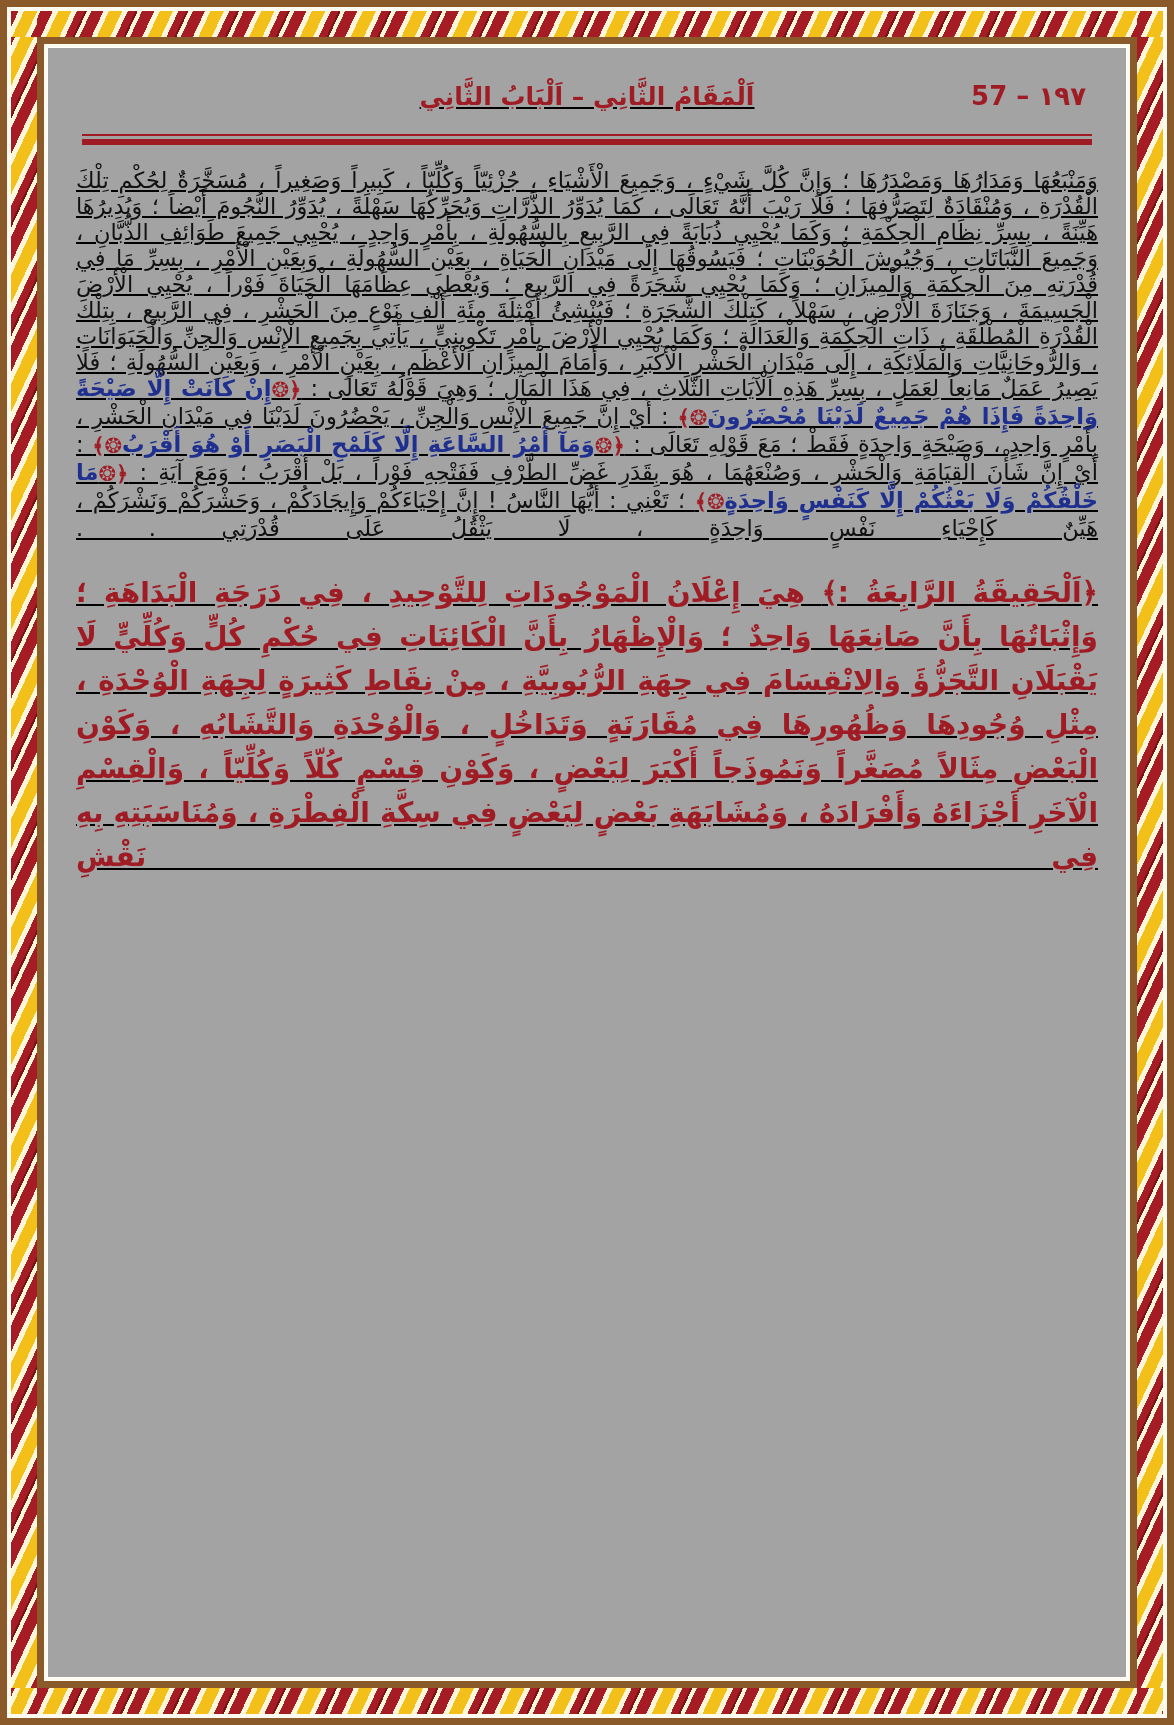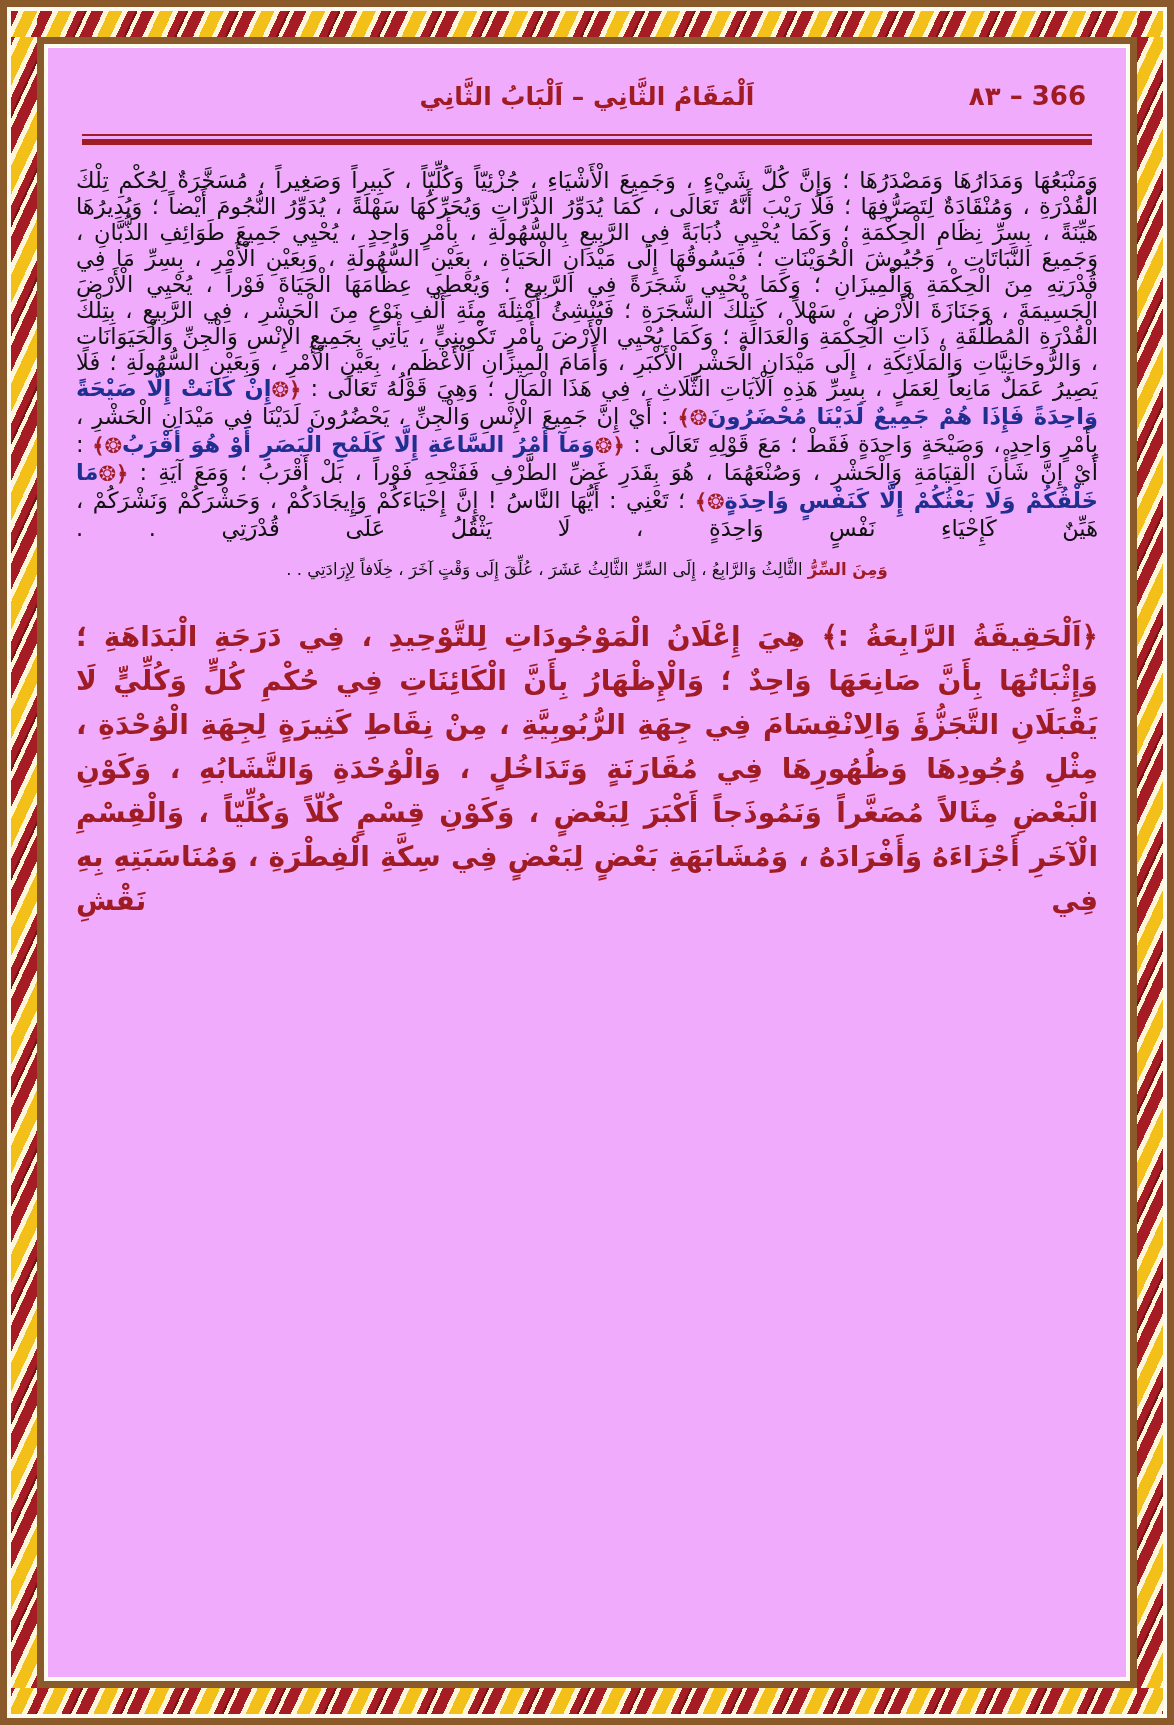--- a/index.html
+++ b/index.html
@@ -75,22 +75,23 @@
     pointer-events: none;
   }
 
   
   .content {
     position: absolute;
     top: 48px;
     right: 48px;
     bottom: 48px;
     left: 48px;
-    background: #f0abfc;
+    background: #a3a3a3;
     overflow: hidden;
+    text-decoration: underline;
   }
 
   .inner-pad {
     padding: 12px 22px 0 22px;
     height: 100%;
     box-sizing: border-box;
   }
 
   
   .header {
@@ -199,36 +200,32 @@
   <div class="frame-braid"></div>
   <div class="frame-braid-hole"></div>
   <div class="frame-inner-brown"></div>
   <div class="frame-inner-cream"></div>
 
   <div class="content">
     <div class="inner-pad">
 
       <div class="header">
         <div class="header-title">اَلْمَقَامُ الثَّانِي – اَلْبَابُ الثَّانِي</div>
-        <div class="header-pageno">٨٣ – 366</div>
+        <div class="header-pageno">57 – ١٩٧</div>
       </div>
 
       <div class="rule-wrap">
         <div class="rule-thin"></div>
         <div class="rule-thick"></div>
       </div>
 
       <div class="body-text">
         <span>وَمَنْبَعُهَا وَمَدَارُهَا وَمَصْدَرُهَا ؛ وَإِنَّ كُلَّ شَيْءٍ ، وَجَمِيعَ الْأَشْيَاءِ ، جُزْئِيّاً وَكُلِّيّاً ، كَبِيراً وَصَغِيراً ، مُسَخَّرَةٌ لِحُكْمِ تِلْكَ الْقُدْرَةِ ، وَمُنْقَادَةٌ لِتَصَرُّفِهَا ؛ فَلَا رَيْبَ أَنَّهُ تَعَالَى ، كَمَا يُدَوِّرُ الذَّرَّاتِ وَيُحَرِّكُهَا سَهْلَةً ، يُدَوِّرُ النُّجُومَ أَيْضاً ؛ وَيُدِيرُهَا هَيِّنَةً ، بِسِرِّ نِظَامِ الْحِكْمَةِ ؛ وَكَمَا يُحْيِي ذُبَابَةً فِي الرَّبِيعِ بِالسُّهُولَةِ ، بِأَمْرٍ وَاحِدٍ ، يُحْيِي جَمِيعَ طَوَائِفِ الذُّبَّانِ ، وَجَمِيعَ النَّبَاتَاتِ ، وَجُيُوشَ الْحُوَيْنَاتِ ؛ فَيَسُوقُهَا إِلَى مَيْدَانِ الْحَيَاةِ ، بِعَيْنِ السُّهُولَةِ ، وَبِعَيْنِ الْأَمْرِ ، بِسِرِّ مَا فِي قُدْرَتِهِ مِنَ الْحِكْمَةِ وَالْمِيزَانِ ؛ وَكَمَا يُحْيِي شَجَرَةً فِي الرَّبِيعِ ؛ وَيُعْطِي عِظَامَهَا الْحَيَاةَ فَوْراً ، يُحْيِي الْأَرْضَ الْجَسِيمَةَ ، وَجَنَازَةَ الْأَرْضِ ، سَهْلاً ، كَتِلْكَ الشَّجَرَةِ ؛ فَيُنْشِئُ أَمْثِلَةَ مِئَةِ أَلْفِ نَوْعٍ مِنَ الْحَشْرِ ، فِي الرَّبِيعِ ، بِتِلْكَ الْقُدْرَةِ الْمُطْلَقَةِ ، ذَاتِ الْحِكْمَةِ وَالْعَدَالَةِ ؛ وَكَمَا يُحْيِي الْأَرْضَ بِأَمْرٍ تَكْوِينِيٍّ ، يَأْتِي بِجَمِيعِ الْإِنْسِ وَالْجِنِّ وَالْحَيَوَانَاتِ ، وَالرُّوحَانِيَّاتِ وَالْمَلَائِكَةِ ، إِلَى مَيْدَانِ الْحَشْرِ الْأَكْبَرِ ، وَأَمَامَ الْمِيزَانِ الْأَعْظَمِ ، بِعَيْنِ الْأَمْرِ ، وَبِعَيْنِ السُّهُولَةِ ؛ فَلَا يَصِيرُ عَمَلٌ مَانِعاً لِعَمَلٍ ، بِسِرِّ هَذِهِ الْآيَاتِ الثَّلَاثِ ، فِي هَذَا الْمَآلِ ؛ وَهِيَ قَوْلُهُ تَعَالَى : </span><span class="ornament">﴿❂</span><span class="q-blue">إِنْ كَانَتْ إِلَّا صَيْحَةً وَاحِدَةً فَإِذَا هُمْ جَمِيعٌ لَدَيْنَا مُحْضَرُونَ</span><span class="ornament">❂﴾</span><span> : أَيْ إِنَّ جَمِيعَ الْإِنْسِ وَالْجِنِّ ، يَحْضُرُونَ لَدَيْنَا فِي مَيْدَانِ الْحَشْرِ ، بِأَمْرٍ وَاحِدٍ ، وَصَيْحَةٍ وَاحِدَةٍ فَقَطْ ؛ مَعَ قَوْلِهِ تَعَالَى : </span><span class="ornament">﴿❂</span><span class="q-blue">وَمَآ أَمْرُ السَّاعَةِ إِلَّا كَلَمْحِ الْبَصَرِ أَوْ هُوَ أَقْرَبُ</span><span class="ornament">❂﴾</span><span> : أَيْ إِنَّ شَأْنَ الْقِيَامَةِ وَالْحَشْرِ ، وَصُنْعَهُمَا ، هُوَ بِقَدَرِ غَضِّ الطَّرْفِ فَفَتْحِهِ فَوْراً ، بَلْ أَقْرَبُ ؛ وَمَعَ آيَةِ : </span><span class="ornament">﴿❂</span><span class="q-blue">مَا خَلْقُكُمْ وَلَا بَعْثُكُمْ إِلَّا كَنَفْسٍ وَاحِدَةٍ</span><span class="ornament">❂﴾</span><span> ؛ تَعْنِي : أَيُّهَا النَّاسُ ! إِنَّ إِحْيَاءَكُمْ وَإِيجَادَكُمْ ، وَحَشْرَكُمْ وَنَشْرَكُمْ ، هَيِّنٌ كَإِحْيَاءِ نَفْسٍ وَاحِدَةٍ ، لَا يَثْقُلُ عَلَى قُدْرَتِي . .</span>
       </div>
 
-      <div class="footnote">
-        <span class="red-lead">وَمِنَ السِّرُّ</span>
-        <span>الثَّالِثُ وَالرَّابِعُ ، إِلَى السِّرِّ الثَّالِثُ عَشَرَ ، عُلِّقَ إِلَى وَقْتٍ آخَرَ ، خِلَافاً لِإِرَادَتِي . .</span>
-      </div>
 
       <div class="red-section">
         <span class="brk">﴿</span><span class="sec-head">اَلْحَقِيقَةُ الرَّابِعَةُ :</span><span class="brk">﴾</span><span> هِيَ إِعْلَانُ الْمَوْجُودَاتِ لِلتَّوْحِيدِ ، فِي دَرَجَةِ الْبَدَاهَةِ ؛ وَإِثْبَاتُهَا بِأَنَّ صَانِعَهَا وَاحِدٌ ؛ وَالْإِظْهَارُ بِأَنَّ الْكَائِنَاتِ فِي حُكْمِ كُلٍّ وَكُلِّيٍّ لَا يَقْبَلَانِ التَّجَزُّؤَ وَالِانْقِسَامَ فِي جِهَةِ الرُّبُوبِيَّةِ ، مِنْ نِقَاطِ كَثِيرَةٍ لِجِهَةِ الْوُحْدَةِ ، مِثْلِ وُجُودِهَا وَظُهُورِهَا فِي مُقَارَنَةٍ وَتَدَاخُلٍ ، وَالْوُحْدَةِ وَالتَّشَابُهِ ، وَكَوْنِ الْبَعْضِ مِثَالاً مُصَغَّراً وَنَمُوذَجاً أَكْبَرَ لِبَعْضٍ ، وَكَوْنِ قِسْمٍ كُلّاً وَكُلِّيّاً ، وَالْقِسْمِ الْآخَرِ أَجْزَاءَهُ وَأَفْرَادَهُ ، وَمُشَابَهَةِ بَعْضٍ لِبَعْضٍ فِي سِكَّةِ الْفِطْرَةِ ، وَمُنَاسَبَتِهِ بِهِ فِي نَقْشِ</span>
       </div>
 
     </div>
   </div>
 </div>
 
 </body></html>

